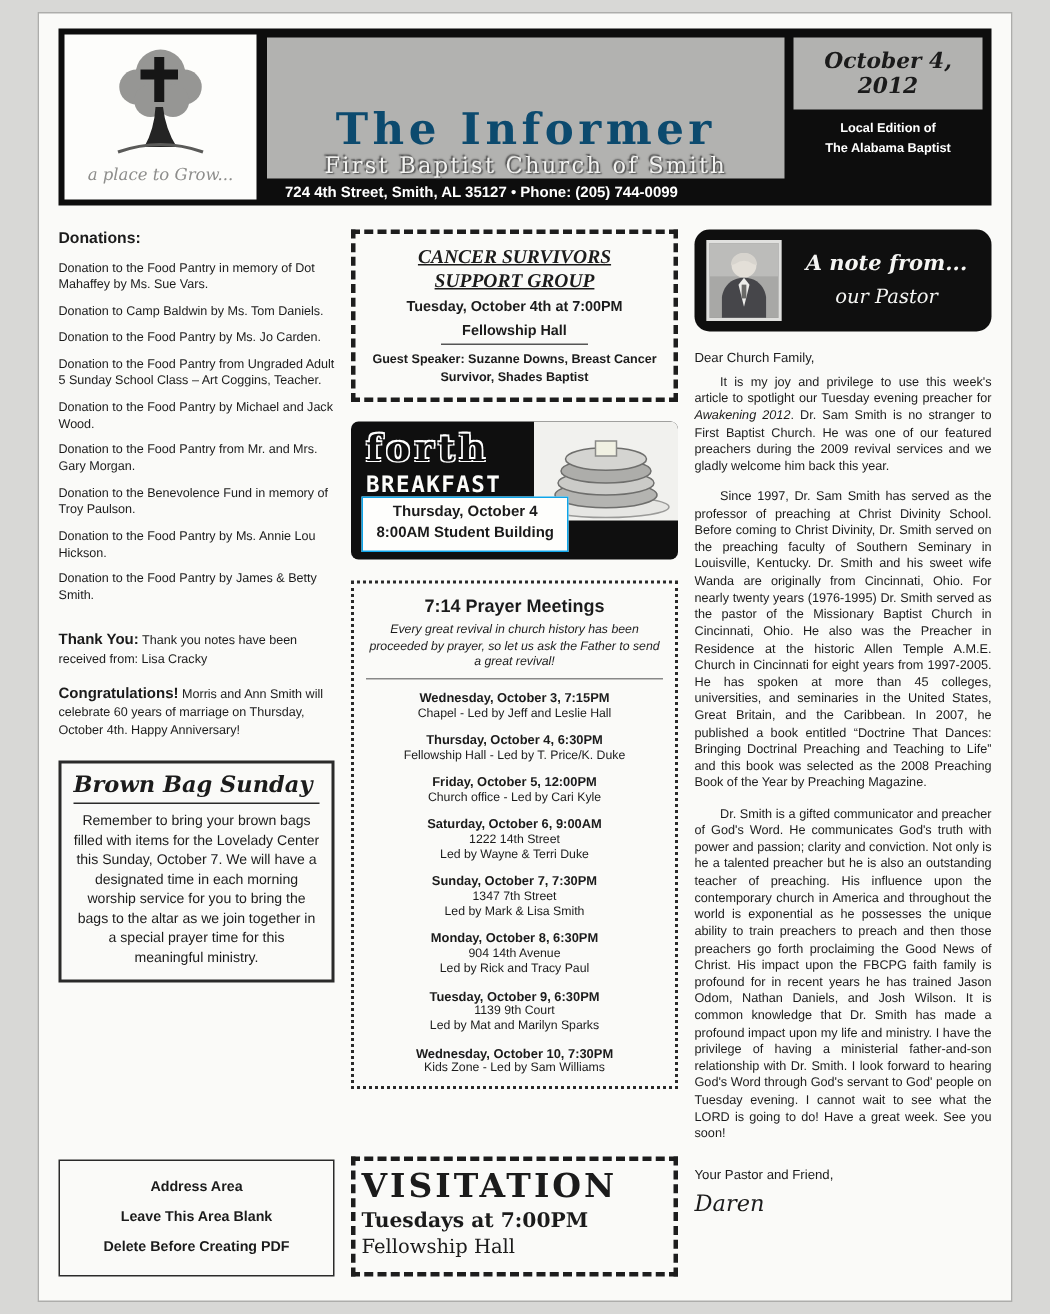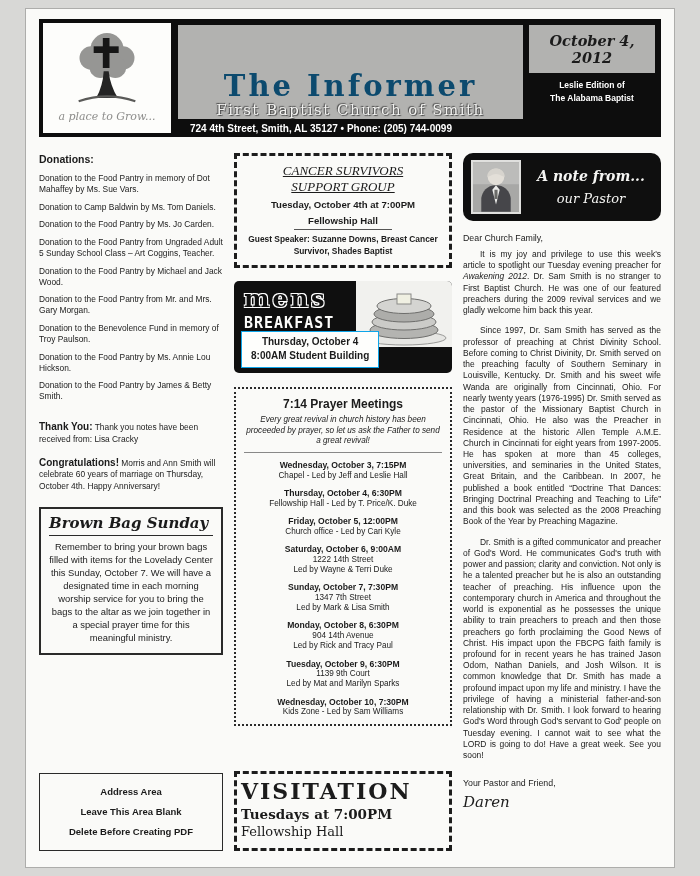--- a/index.html
+++ b/index.html
@@ -32,21 +32,21 @@
   .note-para { font-size:8.4px; line-height:1.35; margin-top:11px; }
   .note-para b { font-size:10px; }
   .brownbag { border:2px solid #2a2a2a; margin-top:15px; padding:5px 8px 8px; }
   .brownbag-title { font-family:"DejaVu Serif", serif; font-style:italic; font-weight:bold; font-size:15px; border-bottom:1.5px solid #2a2a2a; padding-bottom:3px; margin-bottom:5px; }
   .brownbag-text { font-family:Liberation Sans, sans-serif; font-size:9.4px; line-height:1.38; text-align:center; }
   .address-box { border:1.5px solid #2a2a2a; margin-top:auto; padding:8px 4px; text-align:center; }
   .address-box div { font-weight:bold; font-size:9.5px; line-height:2.1; }
 
   
   .cancer-box { border:3.5px dashed #1d1d1d; text-align:center; padding:7px 6px 8px; }
-  .cancer-title { font-family:"Liberation Serif", serif; font-weight:normal; font-style:italic; font-size:13px; line-height:1.2; text-decoration:underline; }
+  .cancer-title { font-family:"Liberation Serif", serif; font-weight:bold; font-style:italic; font-size:13px; line-height:1.2; text-decoration:underline; }
   .cancer-when { font-weight:bold; font-size:9.6px; margin-top:5px; }
   .cancer-where { font-weight:bold; font-size:9.6px; margin-top:3px; border-bottom:1px solid #555; display:inline-block; padding:0 14px 3px; }
   .cancer-speaker { font-weight:bold; font-size:8.4px; line-height:1.35; margin-top:4px; }
 
   .breakfast { position:relative; background:#0f0f0f; height:92px; margin-top:13px; border-radius:5px; overflow:hidden; }
   .bk-photo { position:absolute; right:0; top:0; width:96px; height:66px; background:#f1f1ee; }
   .bk-photo svg { width:100%; height:100%; }
   .bk-title1 { position:absolute; left:10px; top:3px; font-family:"DejaVu Serif", serif; font-weight:bold; font-size:24px; letter-spacing:3px; color:#0f0f0f;
                text-shadow:-1px -1px 0 #fff, 1px -1px 0 #fff, -1px 1px 0 #fff, 1px 1px 0 #fff; }
   .bk-title2 { position:absolute; left:10px; top:33px; font-family:"DejaVu Sans Mono", monospace; font-weight:bold; font-size:15px; letter-spacing:1px; color:#fdfdfb; }
@@ -101,21 +101,21 @@
     </div>
     <div class="mast-right">
       <div class="mast-top">
         <div class="title-panel">
           <div class="nl-title">The Informer</div>
           <div class="nl-subtitle">First Baptist Church of Smith</div>
         </div>
         <div class="date-col">
           <div class="date-panel">October 4, 2012</div>
           <div class="edition">
-            <div>Leslie Edition of</div>
+            <div>Local Edition of</div>
             <div>The Alabama Baptist</div>
           </div>
         </div>
       </div>
       <div class="address-strip">724 4th Street, Smith, AL  35127 • Phone: (205) 744-0099</div>
     </div>
   </div>
 
   <div class="columns">
 
@@ -164,21 +164,21 @@
         <div class="bk-photo">
           <svg viewBox="0 0 96 66">
             <ellipse cx="48" cy="57" rx="42" ry="7" fill="#e6e6e3" stroke="#9a9a98"></ellipse>
             <ellipse cx="48" cy="49" rx="34" ry="8.5" fill="#b4b4b1" stroke="#6e6e6c"></ellipse>
             <ellipse cx="48" cy="41" rx="32" ry="8" fill="#cbcbc8" stroke="#6e6e6c"></ellipse>
             <ellipse cx="48" cy="33" rx="30" ry="8" fill="#adadaa" stroke="#6e6e6c"></ellipse>
             <ellipse cx="48" cy="25" rx="27" ry="7.5" fill="#d4d4d1" stroke="#6e6e6c"></ellipse>
             <rect x="41" y="13" width="14" height="10" fill="#f0f0e2" stroke="#8a8a88"></rect>
           </svg>
         </div>
-        <div class="bk-title1">mens</div>
+        <div class="bk-title1">forth</div>
         <div class="bk-title2">BREAKFAST</div>
         <div class="bk-schedule">
           <div>Thursday, October 4</div>
           <div>8:00AM Student Building</div>
         </div>
       </div>
 
       <div class="prayer-box">
         <div class="prayer-title">7:14 Prayer Meetings</div>
         <div class="prayer-intro">Every great revival in church history has been proceeded by prayer, so let us ask the Father to send a great revival!</div>

